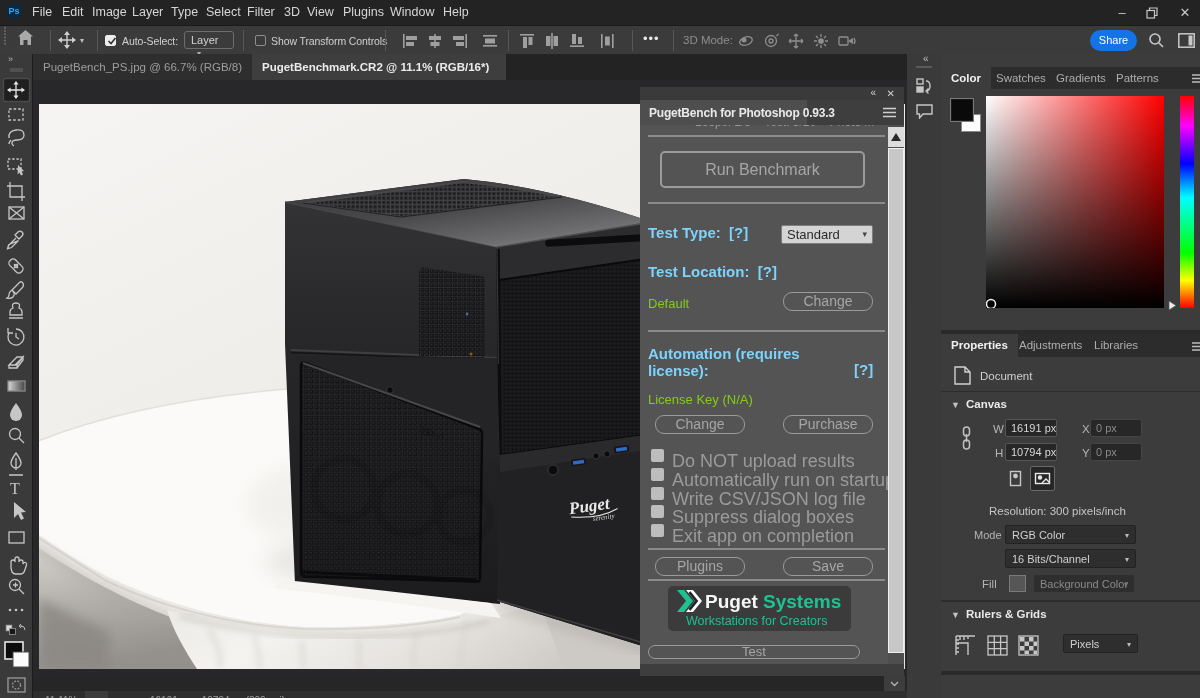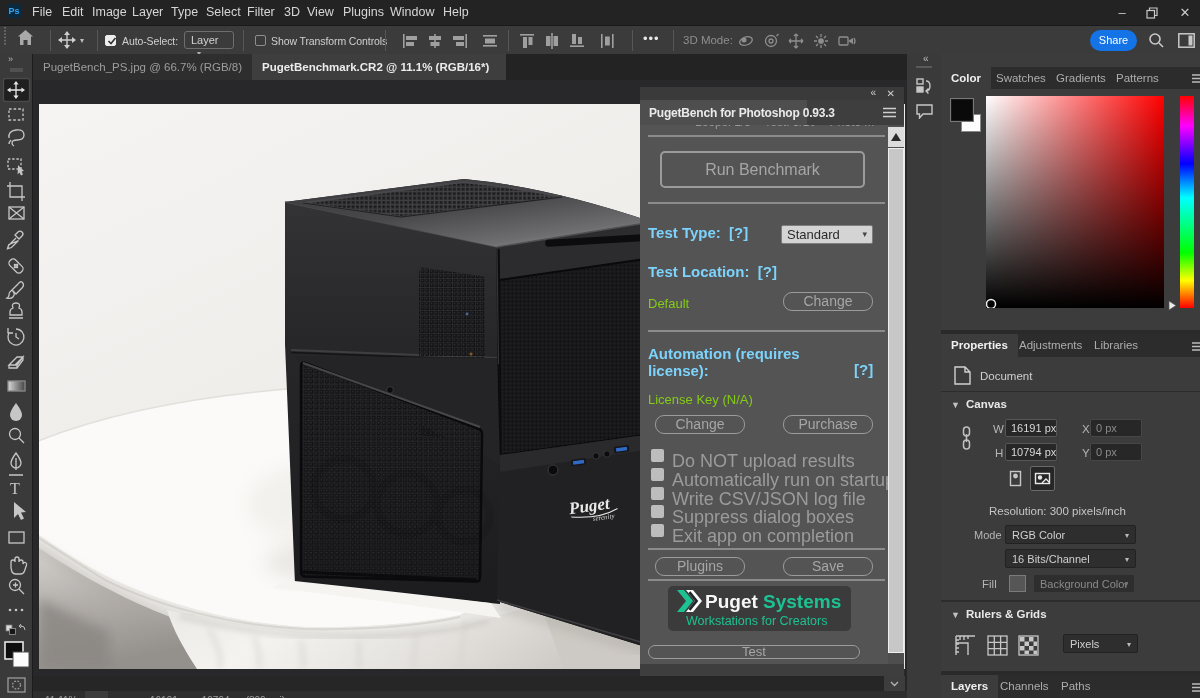--- a/index.html
+++ b/index.html
@@ -654,23 +654,15 @@
           <rect x="15.5" y="6.5" width="3.5" height="4.5"></rect>
           <rect x="2" y="11" width="4.5" height="4.5"></rect>
           <rect x="11" y="11" width="4.5" height="4.5"></rect>
           <rect x="6.5" y="15.5" width="4.5" height="3.5"></rect>
           <rect x="15.5" y="15.5" width="3.5" height="3.5"></rect>
         </g>
     </svg>
     <div class="drp nw" style="left:122px;top:580px;width:75px;">Pixels<span class="ch">▾</span></div>
 
     <div class="abs" style="left:0;top:617px;width:259px;height:4px;background:#2a2a2a;"></div>
-    <div class="ptabrow" style="top:621px;height:23px;">
-      <div class="ptab act" style="left:0px;">Layers</div>
-      <div class="ptab" style="left:49px;">Channels</div>
-      <div class="ptab" style="left:110px;">Paths</div>
-      <svg class="abs" style="right:-3px;top:8px" width="11" height="9" viewBox="0 0 11 9">
-          <path d="M0 1 h11 M0 4.5 h11 M0 8 h11" stroke="#bbb" stroke-width="1.4"></path>
-        </svg>
-    </div>
   </div>
 
 </div>
 
 </body></html>

